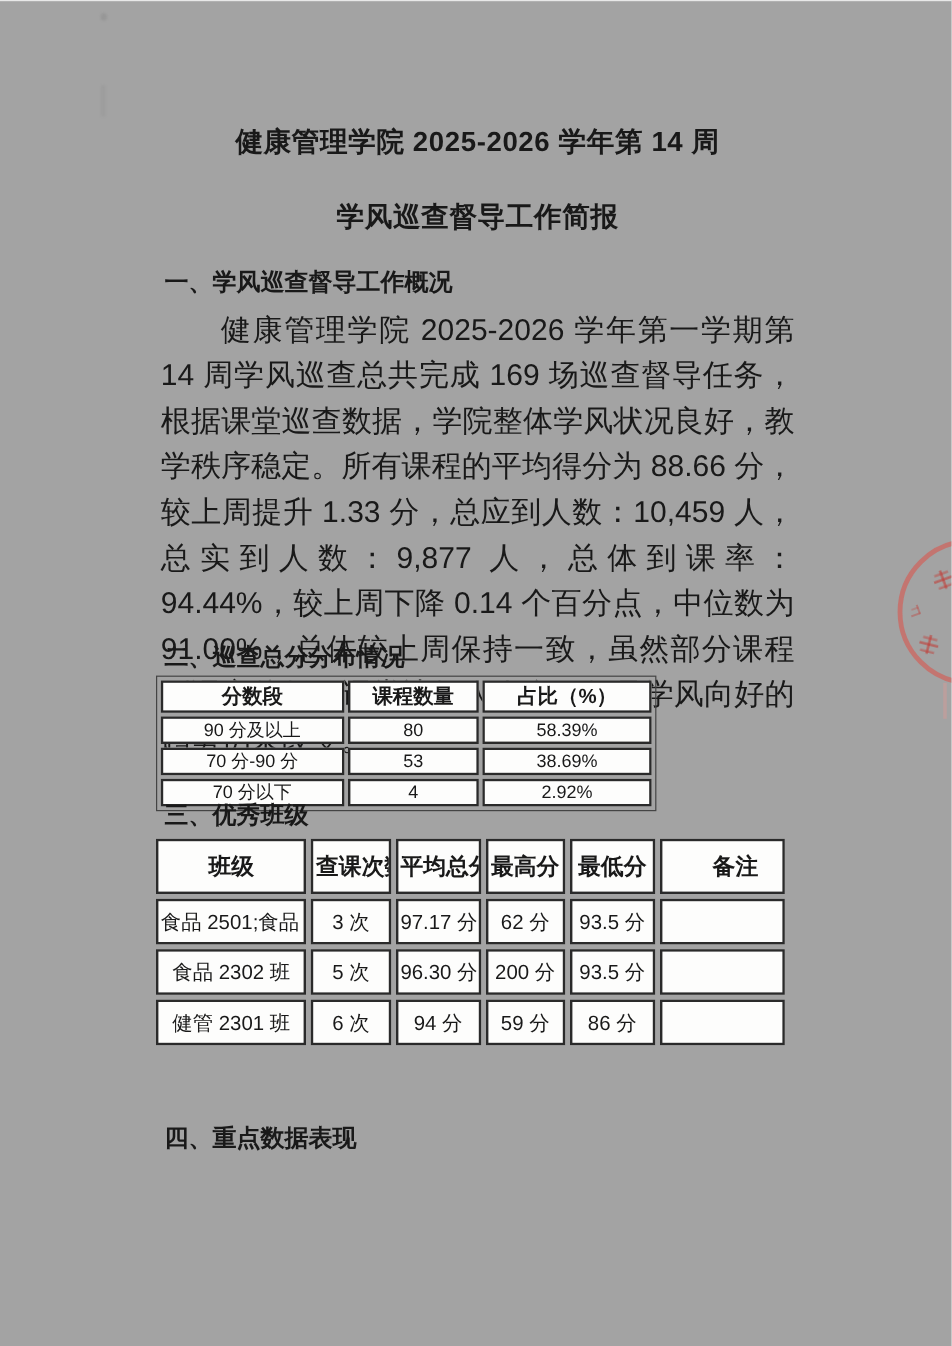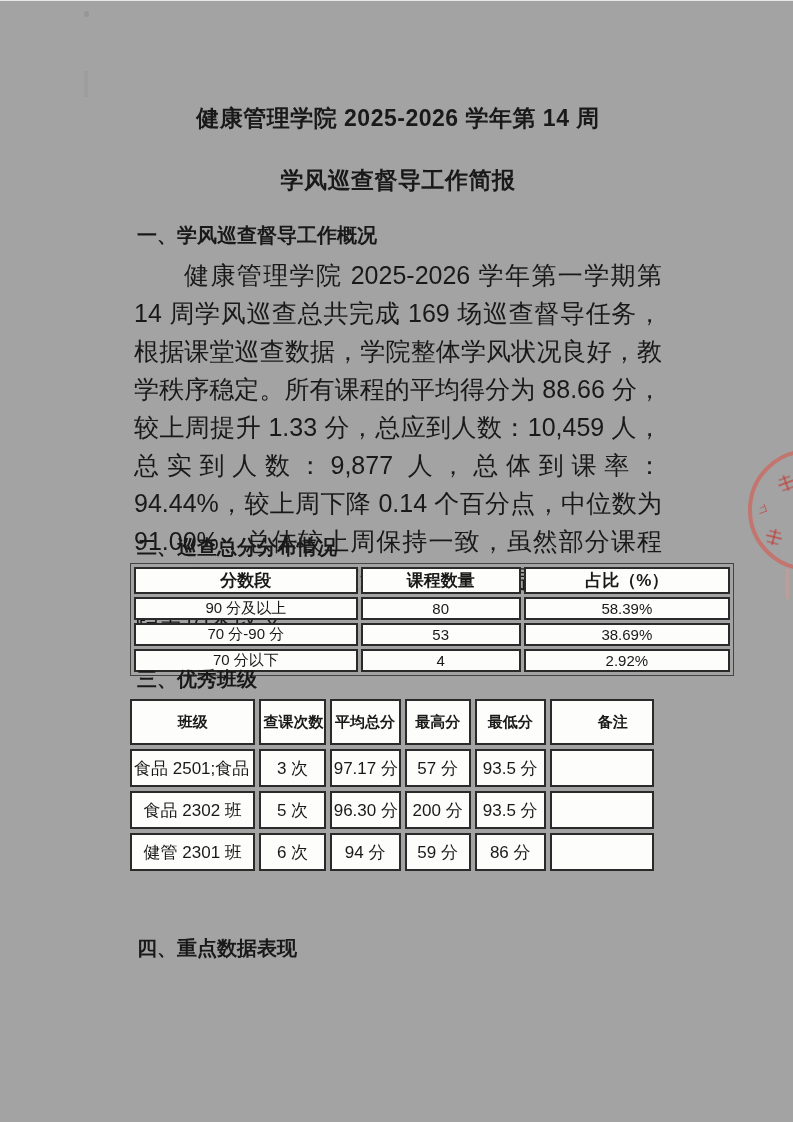--- a/index.html
+++ b/index.html
@@ -46,29 +46,29 @@
   }
   table.doc-table th,table.doc-table td{
     border:2px solid #2a2a2a;
     background:#fdfdfc;
     text-align:center;
     vertical-align:middle;
     overflow:hidden;
     white-space:nowrap;
   }
   
-  .t1{left:130px;top:562px;width:604px;border-spacing:3px;border:1px solid #444;}
+  .t1{left:130px;top:562px;width:417px;border-spacing:3px;border:1px solid #444;}
   .t1 th{height:23px;font-size:17px;font-weight:700;padding:0;}
   .t1 td{height:17px;font-size:15px;font-weight:500;padding:0;}
   .t1 th:nth-child(1),.t1 td:nth-child(1){width:38%;}
   .t1 th:nth-child(2),.t1 td:nth-child(2){width:27%;}
   .t1 th:nth-child(3),.t1 td:nth-child(3){width:35%;}
   
   .t2{left:126px;top:694px;width:532px;border-spacing:4px;}
-  .t2 th{height:42px;font-size:15px;font-weight:700;padding:0 2px;}
+  .t2 th{height:42px;font-size:19px;font-weight:700;padding:0 2px;}
   .t2 td{height:34px;font-size:17px;font-weight:500;padding:0 2px;}
   .t2 th:nth-child(1),.t2 td:nth-child(1){width:26%;}
   .t2 th:nth-child(2),.t2 td:nth-child(2){width:13%;}
   .t2 th:nth-child(3),.t2 td:nth-child(3){width:14%;}
   .t2 th:nth-child(4),.t2 td:nth-child(4){width:13%;}
   .t2 th:nth-child(5),.t2 td:nth-child(5){width:14%;}
   .t2 th:nth-child(6),.t2 td:nth-child(6){width:17%;padding-left:24px;}
   
   .stamp{
     position:absolute;left:748px;top:448px;
@@ -152,21 +152,21 @@
           <th>最高分</th>
           <th>最低分</th>
           <th>备注</th>
         </tr>
       </thead>
       <tbody>
         <tr>
           <td>食品 2501;食品 2502</td>
           <td>3 次</td>
           <td>97.17 分</td>
-          <td>57 分</td>
+          <td>62 分</td>
           <td>93.5 分</td>
           <td></td>
         </tr>
         <tr>
           <td>食品 2302 班</td>
           <td>5 次</td>
           <td>96.30 分</td>
           <td>200 分</td>
           <td>93.5 分</td>
           <td></td>

